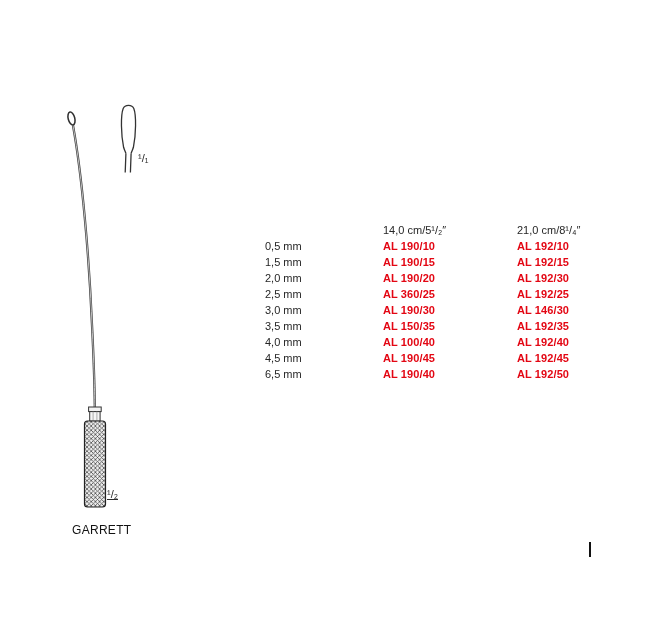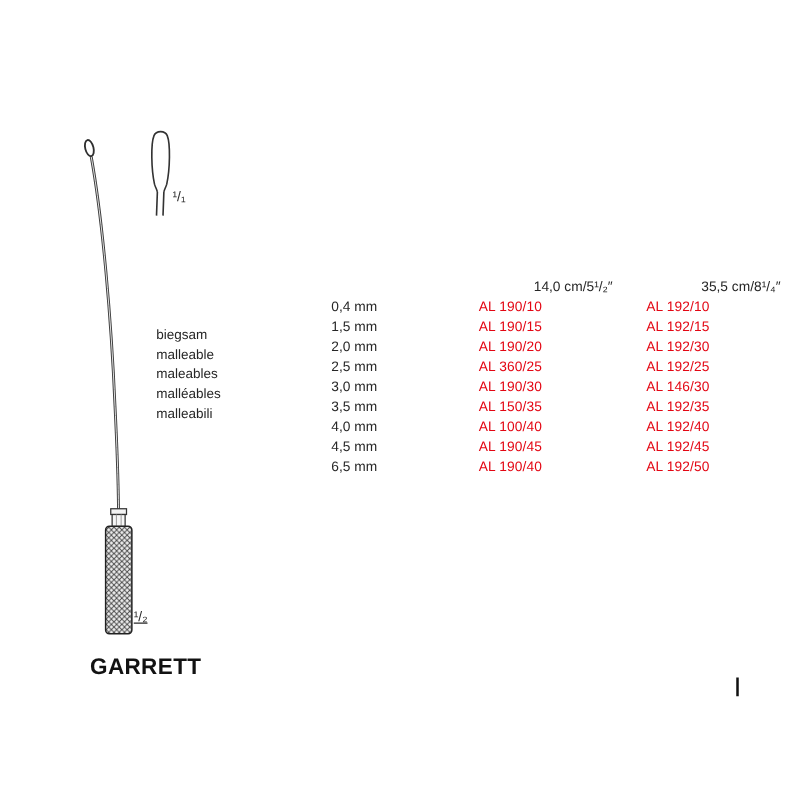--- a/index.html
+++ b/index.html
@@ -52,32 +52,32 @@
     white-space: nowrap;
   }
   .cell {
     position: absolute;
     top: 0;
     white-space: nowrap;
   }
   .c-size { left: 0; color: #262626; }
   .c-1    { left: 118px; }
   .c-2    { left: 252px; }
-  .hdr    { color: #262626; margin-left: 44px; }
+  .hdr    { color: #262626; }
   .code {
-    font-weight: normal;
+    font-weight: bold;
     color: var(--code-red, #e30613);
     letter-spacing: 0.1px;
   }
   .product-name {
     position: absolute;
     left: 72px;
     top: 523px;
-    font-size: 18px;
-    font-weight: bold;
+    font-size: 12px;
+    font-weight: normal;
     letter-spacing: 0.3px;
     color: #121212;
   }
   .page-tick {
     position: absolute;
     left: 589px;
     top: 542px;
     width: 2px;
     height: 15px;
     background: #111111;
@@ -116,36 +116,29 @@
                C 79.9,14.2 87.1,14.2 88.8,18.5
                C 91.4,25 91.0,45 88.4,57.3
                C 87.7,59.8 86.6,61.3 86.1,63.5"></path>
       <path d="M 80.9,63.5 L 80.2,82.5 M 86.1,63.5 L 85.4,82.5"></path>
     </g>
   </svg>
 
   <span class="scale-label tip">¹/₁</span>
   <span class="scale-label handle">¹/₂</span>
 
-  <div class="material-block">
-    <div>biegsam</div>
-    <div>malleable</div>
-    <div>maleables</div>
-    <div>malléables</div>
-    <div>malleabili</div>
-  </div>
 
   <div class="size-table">
     <div class="thead">
       <span class="cell c-1 hdr">14,0 cm/5¹/₂″</span>
-      <span class="cell c-2 hdr">35,5 cm/8¹/₄″</span>
+      <span class="cell c-2 hdr">21,0 cm/8¹/₄″</span>
     </div>
 
     <div class="trow">
-      <span class="cell c-size">0,4 mm</span>
+      <span class="cell c-size">0,5 mm</span>
       <span class="cell c-1 code">AL 190/10</span>
       <span class="cell c-2 code">AL 192/10</span>
     </div>
     <div class="trow">
       <span class="cell c-size">1,5 mm</span>
       <span class="cell c-1 code">AL 190/15</span>
       <span class="cell c-2 code">AL 192/15</span>
     </div>
     <div class="trow">
       <span class="cell c-size">2,0 mm</span>

